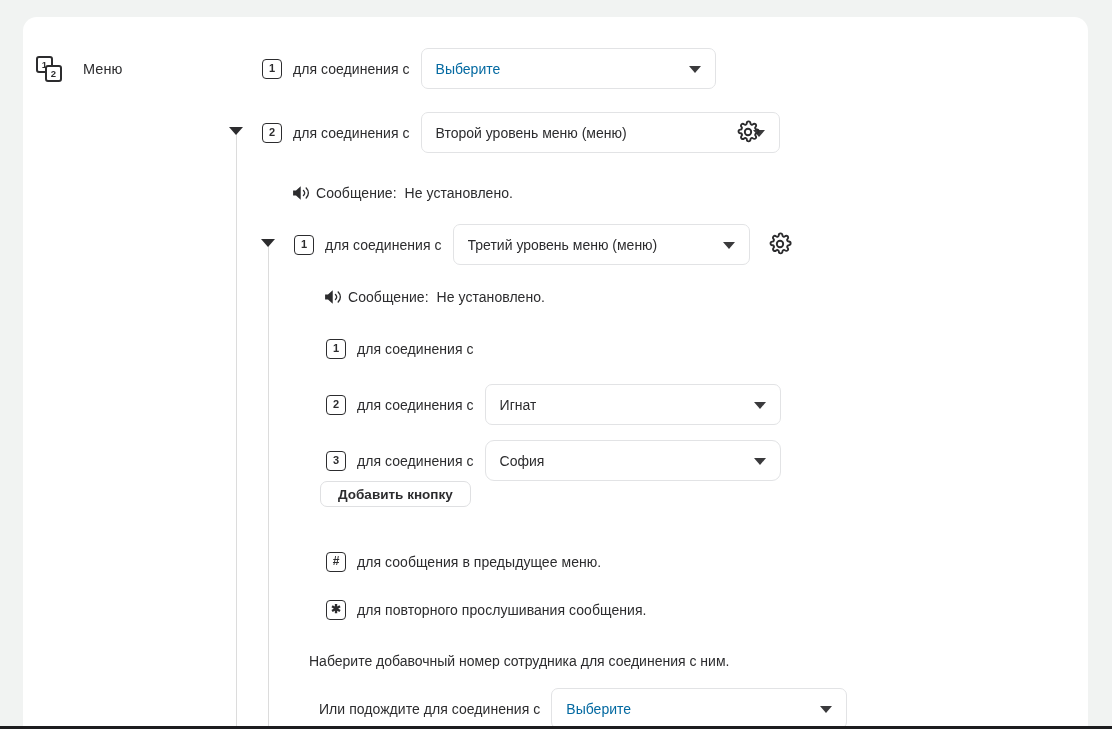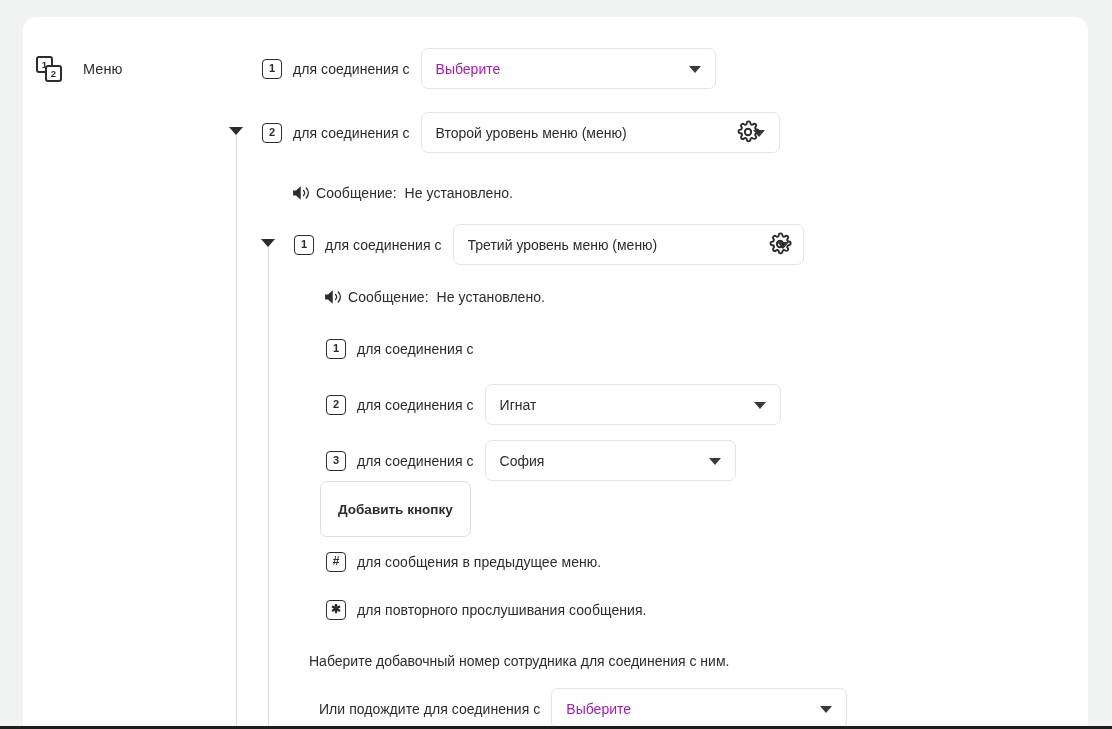--- a/index.html
+++ b/index.html
@@ -126,21 +126,21 @@
     background: #fff;
     display: flex;
     align-items: center;
     padding: 0 36px 0 14px;
     font-size: 14px;
     color: #2c2c2e;
     margin-left: 11px;
     cursor: pointer;
   }
   .select .val { overflow: hidden; text-overflow: ellipsis; }
-  .select.placeholder .val { color: #a21caf; }
+  .select.placeholder .val { color: #0369a1; }
   .caret {
     position: absolute;
     right: 14px;
     top: 50%;
     margin-top: -3px;
     width: 0; height: 0;
     border-left: 6px solid transparent;
     border-right: 6px solid transparent;
     border-top: 7px solid #3a3a3c;
   }
@@ -161,21 +161,21 @@
   
   .gear {
     position: absolute;
     width: 24px; height: 24px;
     cursor: pointer;
   }
 
   
   .btn-add {
     position: absolute;
-    height: 56px;
+    height: 26px;
     border: 1px solid #dfe0e2;
     border-radius: 7px;
     background: #fff;
     font-family: inherit;
     font-size: 13.5px;
     font-weight: 700;
     color: #2c2c2e;
     padding: 0 17px;
     cursor: pointer;
     white-space: nowrap;
@@ -238,21 +238,21 @@
     </svg>
     <span class="lbl lbl-msg">Сообщение:</span>
     <span class="lbl msg-value">Не установлено.</span>
   </div>
 
   <div class="collapse" style="left:238px; top:222px;"></div>
 
   <div class="row" style="left:271px; top:207px; height:41px;">
     <span class="key-badge">1</span>
     <span class="lbl">для соединения с</span>
-    <span class="select" style="width:351px;">
+    <span class="select" style="width:297px;">
       <span class="val">Третий уровень меню (меню)</span>
       <span class="caret"></span>
     </span>
   </div>
 
   <svg class="gear" style="left:745px; top:215px;" viewBox="0 0 24 24" fill="none">
     <path d="M12 15.2a3.2 3.2 0 1 0 0-6.4 3.2 3.2 0 0 0 0 6.4z" stroke="#2c2c2e" stroke-width="1.9"></path>
     <path d="M19.3 14.1a1.5 1.5 0 0 0 .3 1.65l.05.06a1.82 1.82 0 1 1-2.58 2.58l-.05-.06a1.5 1.5 0 0 0-1.66-.3 1.5 1.5 0 0 0-.9 1.37v.17a1.82 1.82 0 0 1-3.64 0v-.09a1.5 1.5 0 0 0-.98-1.37 1.5 1.5 0 0 0-1.65.3l-.06.05a1.82 1.82 0 1 1-2.58-2.58l.06-.05a1.5 1.5 0 0 0 .3-1.66 1.5 1.5 0 0 0-1.37-.9h-.17a1.82 1.82 0 1 1 0-3.64h.09a1.5 1.5 0 0 0 1.37-.98 1.5 1.5 0 0 0-.3-1.65l-.05-.06A1.82 1.82 0 1 1 8.1 4.36l.06.06a1.5 1.5 0 0 0 1.65.3h.07a1.5 1.5 0 0 0 .9-1.37v-.17a1.82 1.82 0 1 1 3.64 0v.09a1.5 1.5 0 0 0 .91 1.37 1.5 1.5 0 0 0 1.65-.3l.06-.05a1.82 1.82 0 1 1 2.58 2.58l-.06.05a1.5 1.5 0 0 0-.3 1.66v.07a1.5 1.5 0 0 0 1.37.9h.17a1.82 1.82 0 1 1 0 3.64h-.09a1.5 1.5 0 0 0-1.37.91z" stroke="#2c2c2e" stroke-width="1.9" stroke-linecap="round" stroke-linejoin="round"></path>
   </svg>
 
@@ -276,21 +276,21 @@
     <span class="lbl">для соединения с</span>
     <span class="select" style="width:296px;">
       <span class="val">Игнат</span>
       <span class="caret"></span>
     </span>
   </div>
 
   <div class="row" style="left:303px; top:423px; height:41px;">
     <span class="key-badge">3</span>
     <span class="lbl">для соединения с</span>
-    <span class="select" style="width:251px;">
+    <span class="select" style="width:296px;border-radius:9px;">
       <span class="val">София</span>
       <span class="caret"></span>
     </span>
   </div>
 
   <button class="btn-add" style="left:297px; top:464px;">Добавить кнопку</button>
 
   <div class="row" style="left:303px; top:534px; height:22px;">
     <span class="key-badge sym">#</span>
     <span class="lbl">для сообщения в предыдущее меню.</span>

